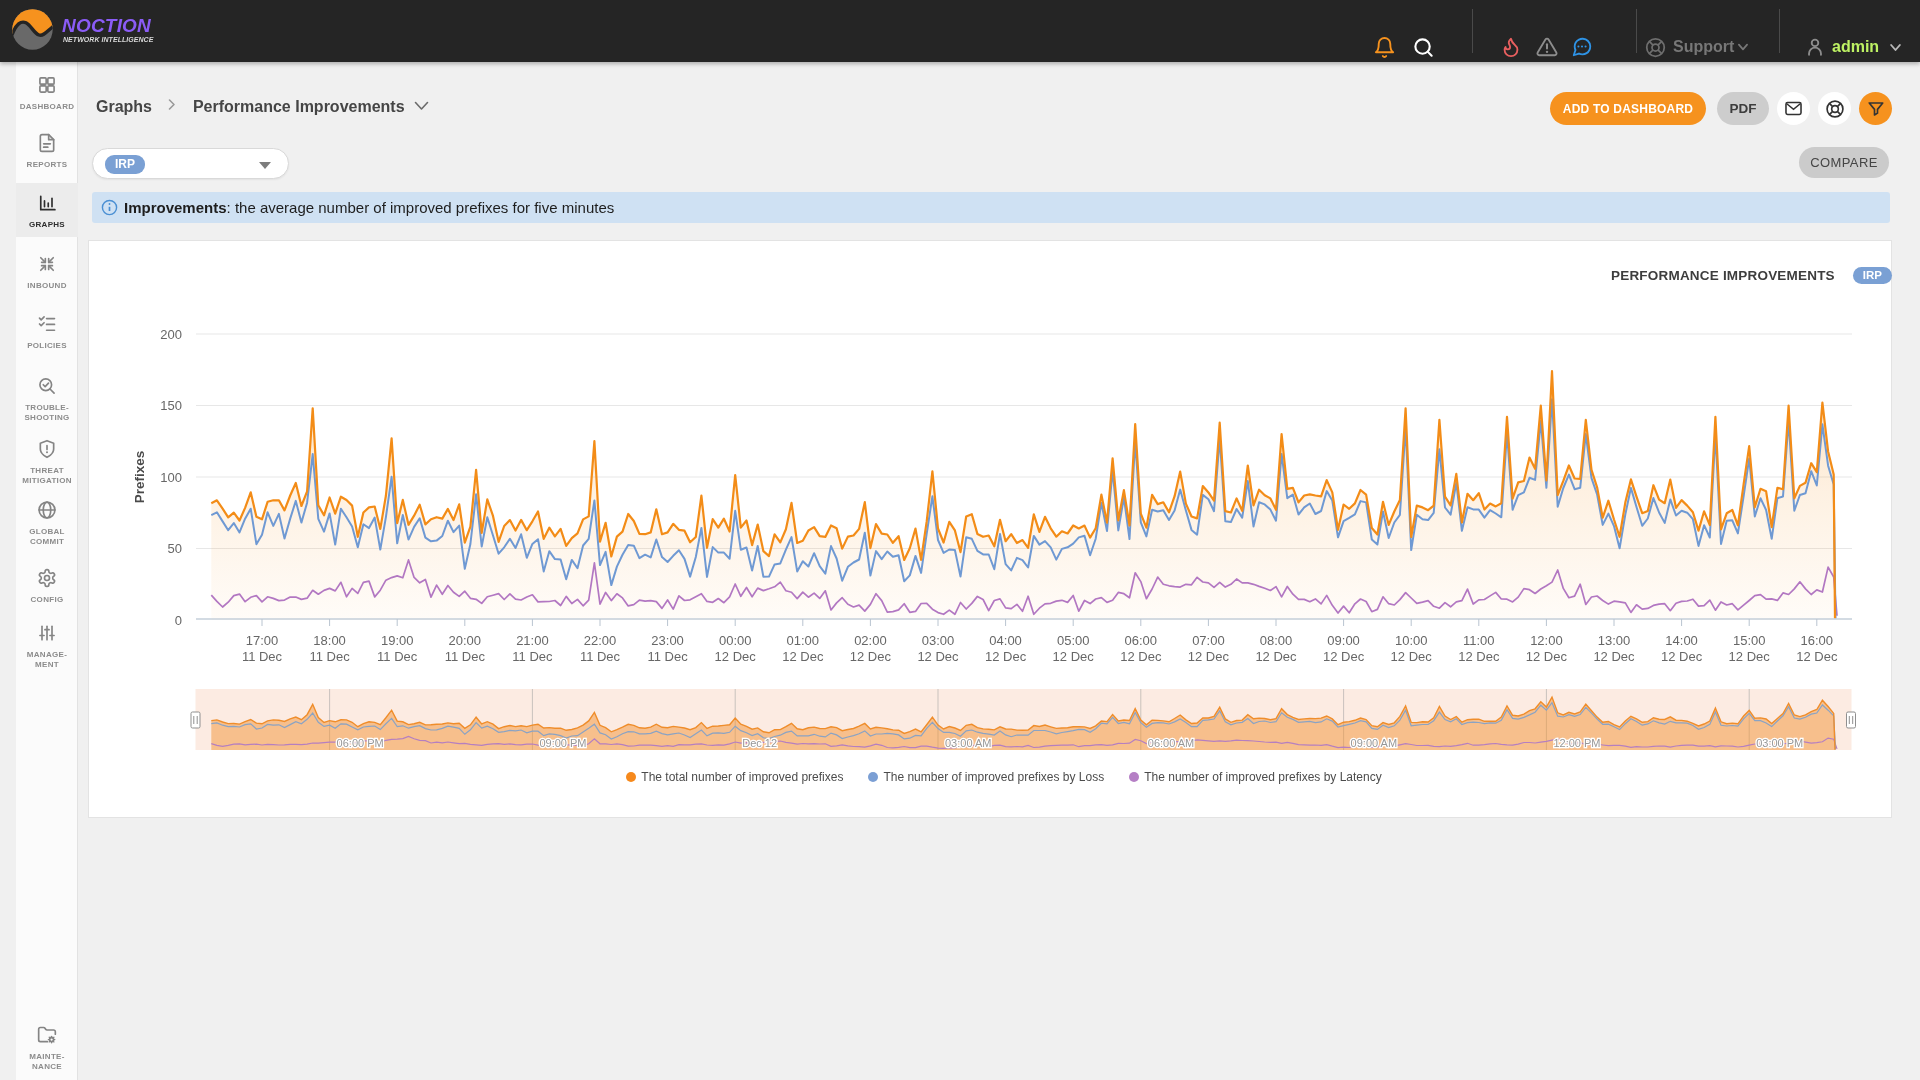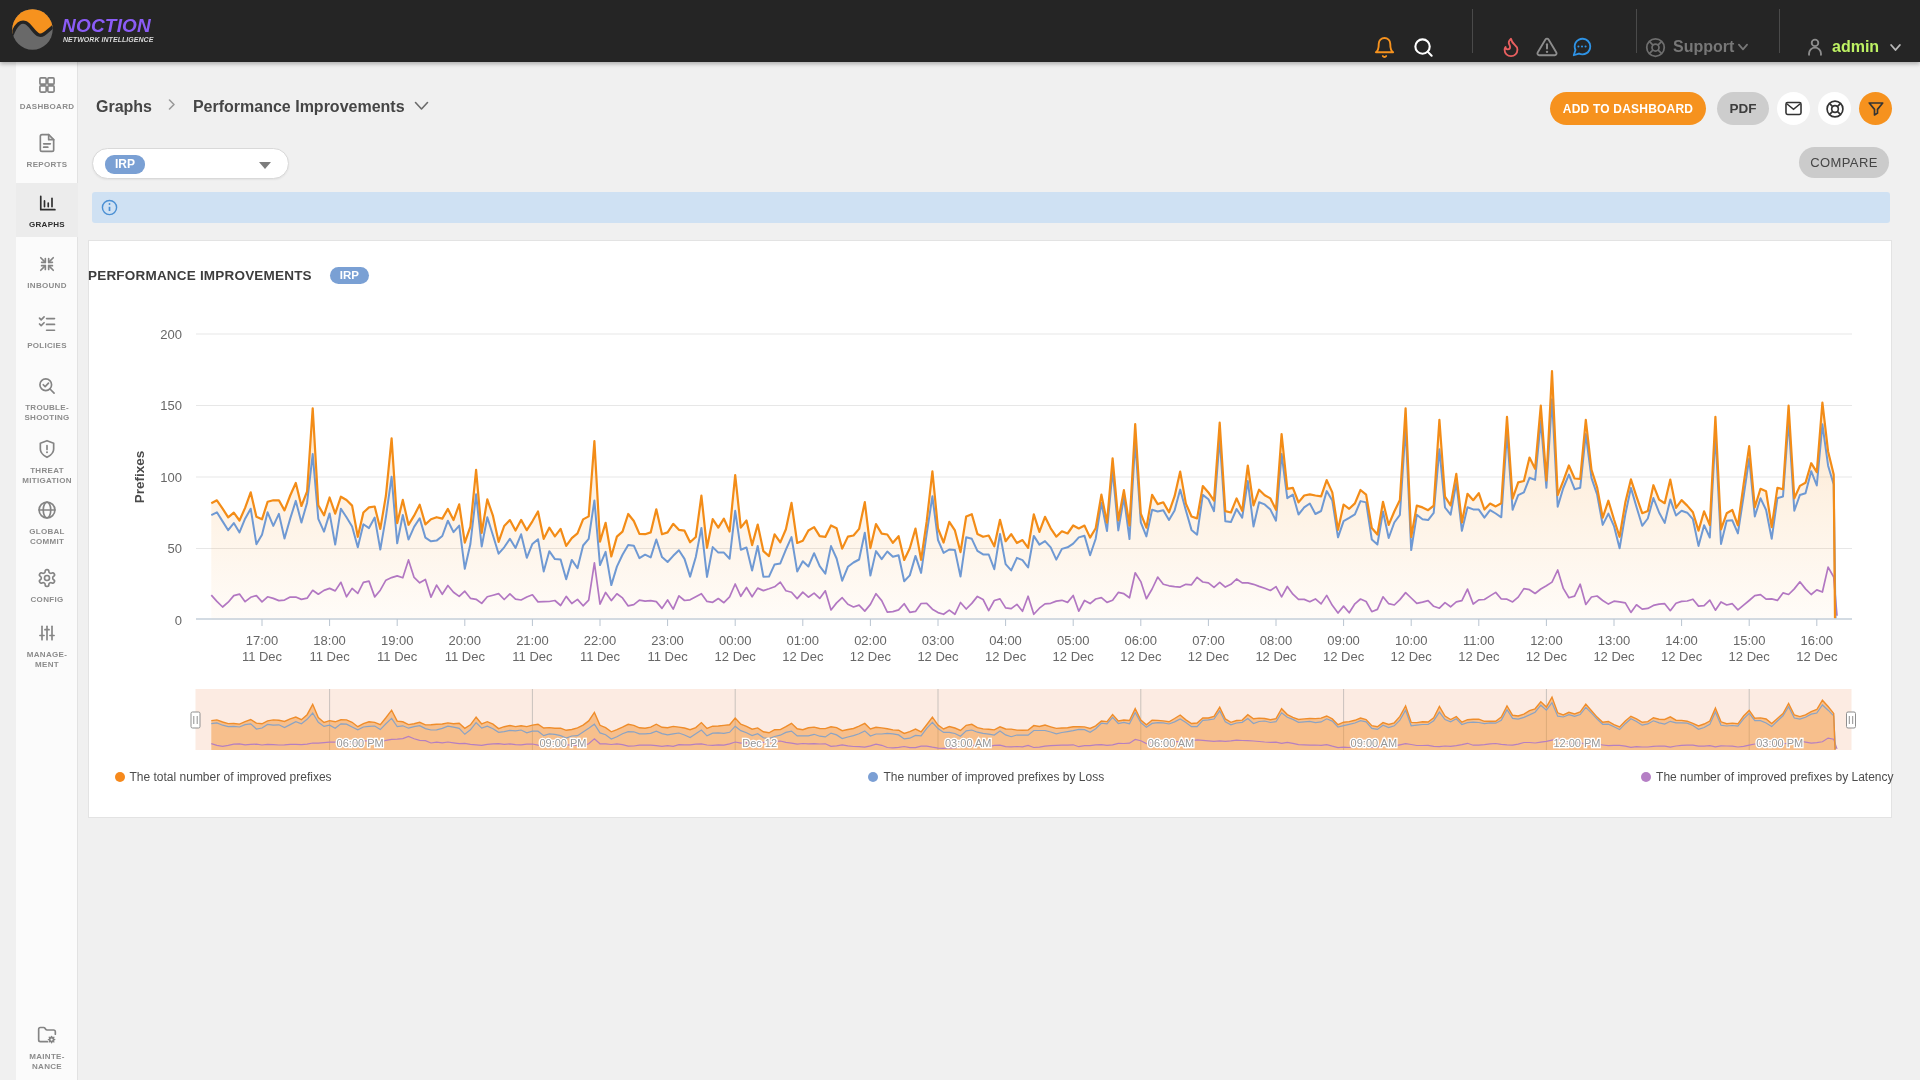--- a/index.html
+++ b/index.html
@@ -49,24 +49,24 @@
 #cmpbtn { position:absolute; left:1799px; top:147px; width:90px; height:31px; background:#cbcbcb;
   border-radius:16px; color:#454545; font-weight:normal; font-size:13px; letter-spacing:0.4px;
   display:flex; align-items:center; justify-content:center; }
 
 #infobar { position:absolute; left:92px; top:192px; width:1798px; height:31px; background:#cfe1f3;
   border-radius:3px; }
 #infobar .txt { position:absolute; left:32px; top:6.5px; font-size:15px; color:#1e1e1e; }
 
 #card { position:absolute; left:88px; top:240px; width:1804px; height:578px; background:#fff;
   border:1px solid #e3e3e3; }
-#ctitle { position:absolute; left:88px; top:266px; width:1804px; text-align:left; }
+#ctitle { position:absolute; left:88px; top:266px; width:1804px; text-align:right; }
 #ctitle span.t { font-size:13.5px; font-weight:bold; color:#3d3d3d; letter-spacing:0.2px; vertical-align:middle;}
 #ctitle span.chip { margin-left:18px; vertical-align:middle; font-size:11.5px; }
-#legend { position:absolute; left:102px; top:770px; width:1804px; display:flex; justify-content:space-between; }
+#legend { position:absolute; left:102px; top:770px; width:1804px; display:flex; justify-content:center; }
 .leg { display:flex; align-items:center; font-size:12px; color:#4c4c4c; margin:0 12.5px; }
 .dot { width:10px; height:10px; border-radius:50%; margin-right:5px; }
 svg.icon { display:block; }
 </style>
 </head>
 <body>
 
 <div id="hdr">
   <svg id="logo" width="41" height="41" viewBox="0 0 41 41">
     <defs>
@@ -306,20 +306,21 @@
     <span class="car"></span>
   </div>
 <div id="cmpbtn">COMPARE</div>
 
 <div id="infobar">
   <svg style="position:absolute;left:9px;top:7px" width="17" height="17" viewBox="0 0 24 24" fill="none" stroke="#4a8fd3" stroke-width="2">
       <circle cx="12" cy="12" r="10"></circle>
       <line x1="12" y1="11" x2="12" y2="17" stroke-width="2.4"></line>
       <line x1="12" y1="7" x2="12.01" y2="7" stroke-width="2.6" stroke-linecap="round"></line>
     </svg>
+  <div class="txt"><b>Improvements</b>: the average number of improved prefixes for five minutes</div>
 </div>
 
 <div id="card">
 <svg width="1804" height="578" viewBox="88 240 1804 578" style="position:absolute;left:0;top:0">
 <defs>
 <linearGradient id="og" x1="0" y1="333" x2="0" y2="619" gradientUnits="userSpaceOnUse">
 <stop offset="0" stop-color="#f6921e" stop-opacity="0.34"></stop>
 <stop offset="0.55" stop-color="#f6921e" stop-opacity="0.13"></stop>
 <stop offset="1" stop-color="#f6921e" stop-opacity="0.03"></stop>
 </linearGradient>

